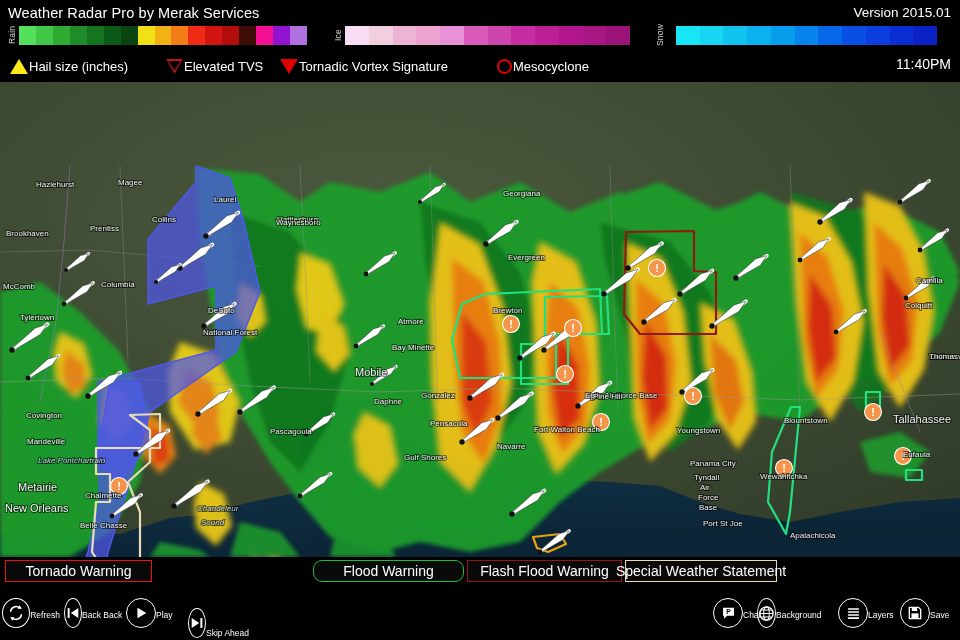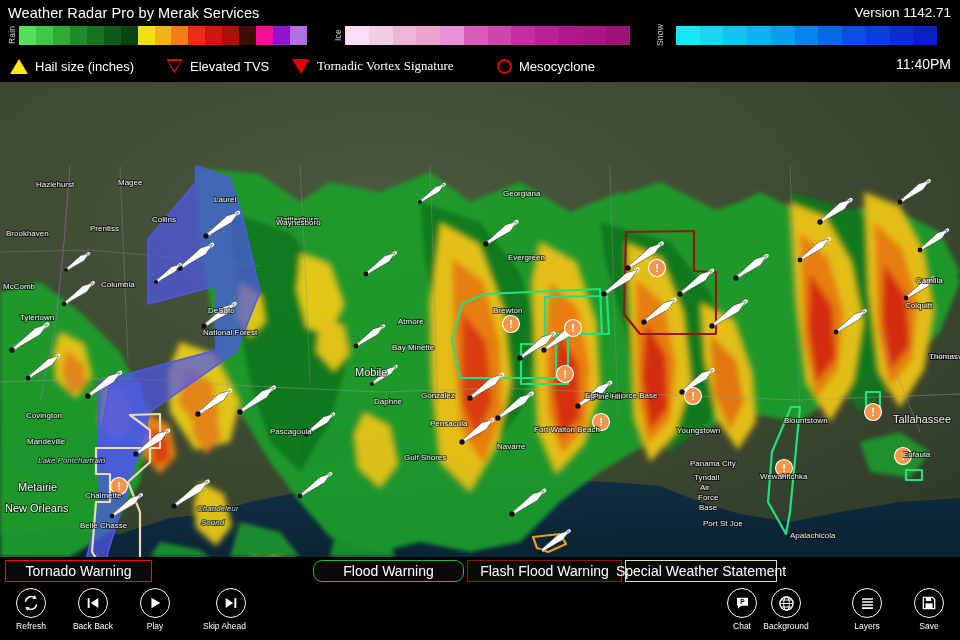--- a/index.html
+++ b/index.html
@@ -41,25 +41,25 @@
 
   #scale-rain { left:4px; width:305px; }
   #scale-rain .scale-bar { width:288px; }
   #scale-ice  { left:330px; width:302px; }
   #scale-ice .scale-bar { width:285px; }
   #scale-snow { left:652px; width:302px; }
   #scale-snow .scale-bar { width:285px; left:24px; width:261px;}
 
   
   #legend-row { position:absolute; left:0; top:52px; width:960px; height:28px; }
-  .legend-item { position:absolute; top:0; height:28px; display:flex; align-items:center; gap:7px; }
+  .legend-item { position:absolute; top:0; height:28px; display:flex; align-items:center; gap:1px; }
   .legend-item .lbl { font-size:13px; color:#fff; white-space:nowrap; }
   #legend-hail { left:10px; }
   #legend-tvs-elev { left:166px; }
-  #legend-tvs { left:292px;font-family:Liberation Serif, serif; }
+  #legend-tvs { left:280px; }
   #legend-meso { left:497px; }
 
   .tri-up-solid {
     width:0;height:0;border-left:9px solid transparent;border-right:9px solid transparent;
     border-bottom:15px solid #ffe81a;
   }
   .tri-down-hollow { width:17px; height:15px; position:relative; }
   .tri-down-hollow::before{
     content:""; position:absolute; inset:0;
     clip-path: polygon(0 0,100% 0,50% 100%);
@@ -91,37 +91,37 @@
     position:absolute; top:3px; height:22px;
     background:#0a0a0a; color:#fff; font-size:14px;
     display:flex; align-items:center; justify-content:center;
     border:1.5px solid #888; cursor:pointer; white-space:nowrap;
   }
 
   
   #toolbar { position:absolute; left:0; top:585px; width:960px; height:55px; background:#000; }
   .tool-btn {
     position:absolute; top:3px; width:58px; height:50px;
-    display:flex; flex-direction:column; align-items:center; justify-content:flex-start;
+    display:flex; flex-direction:row; align-items:center; justify-content:flex-start;
     cursor:pointer;
   }
   .tool-ico {
     width:30px;height:30px;border-radius:50%;border:1.7px solid #fff;
     display:flex;align-items:center;justify-content:center; color:#fff;
   }
   .tool-lbl { margin-top:3px; font-size:8.5px; color:#fff; white-space:nowrap; }
 </style>
 </head>
 <body>
 
 <div id="app">
 
   <div id="header">
     <div id="app-title">Weather Radar Pro by Merak Services</div>
-    <div id="version">Version 1142.71</div>
+    <div id="version">Version 2015.01</div>
     <div id="clock">11:40PM</div>
 
     <div class="scale-group" id="scale-rain">
       <div class="scale-label">Rain</div>
       <div class="scale-bar">
           <i style="background: rgb(84, 224, 90);"></i>
           <i style="background: rgb(63, 199, 70);"></i>
           <i style="background: rgb(47, 170, 51);"></i>
           <i style="background: rgb(30, 140, 40);"></i>
           <i style="background: rgb(20, 116, 31);"></i>

